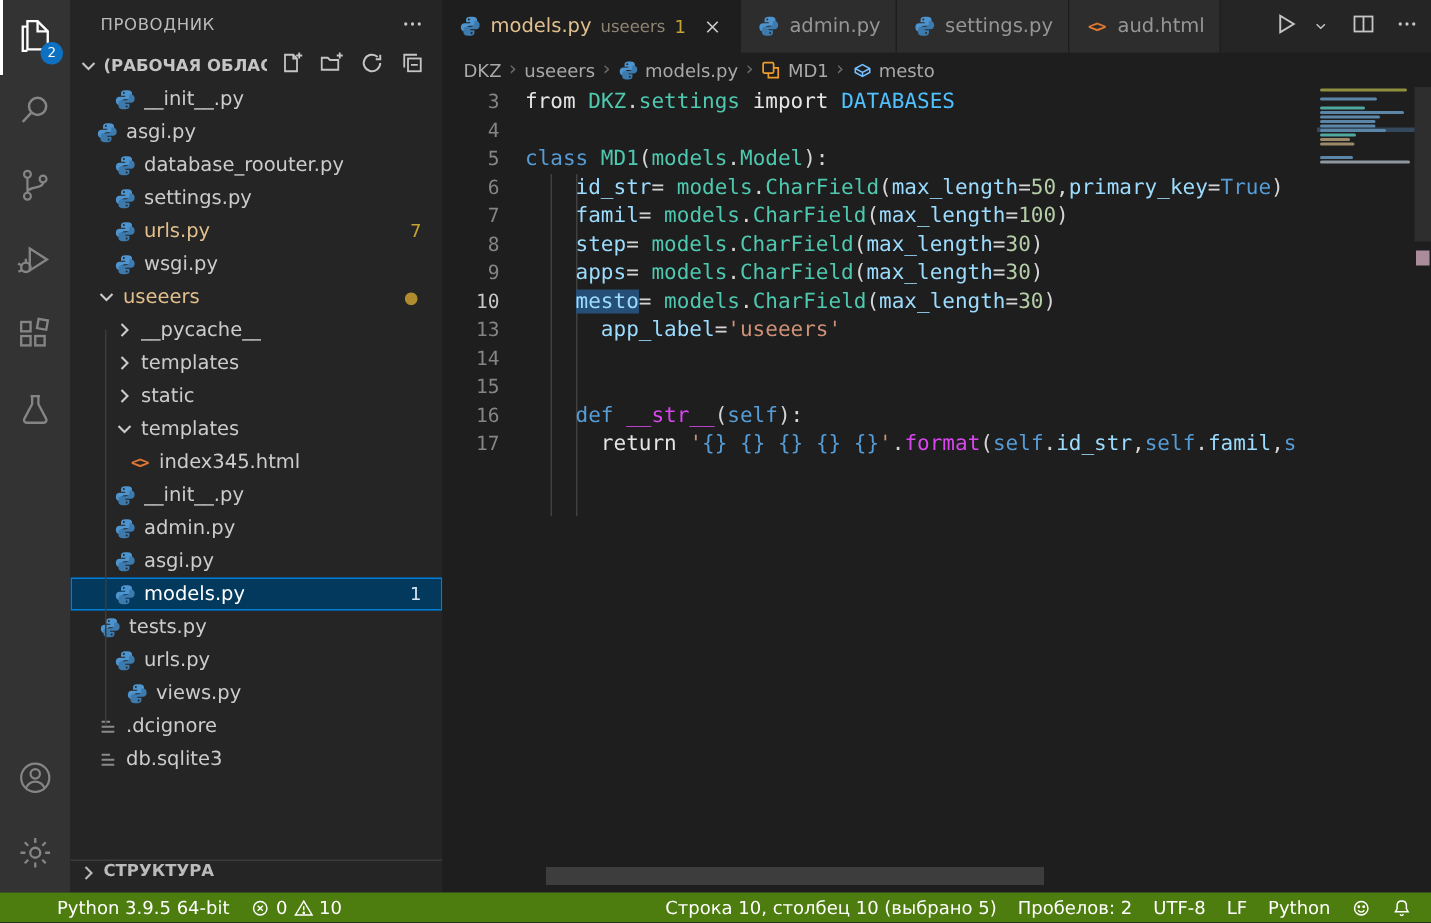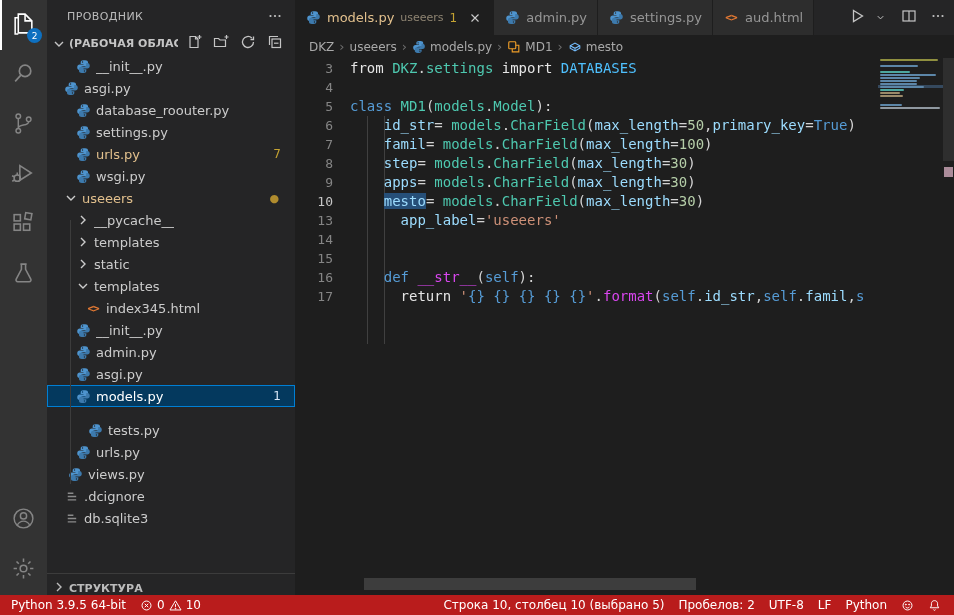--- a/index.html
+++ b/index.html
@@ -44,21 +44,21 @@
   .row .lbl { white-space: nowrap; overflow: hidden; }
   .row .badge { margin-left: auto; padding-right: 14px; font-size: 12px; color: #c5a332; }
   .row .dot { margin-left: auto; padding-right: 16px; font-size: 11px; color: #b08c2e; }
   .row.mod > .lbl { color: #e2c08d; }
   .row.selected { background: #04395e; outline: 1px solid #007fd4; outline-offset: -1px; }
   .row.selected .lbl { color: #ffffff; }
   .row.selected .badge { color: #d8e6f5; }
   .row.partial { height: 11px; overflow: hidden; align-items: flex-end; }
   .guide-v { position: absolute; width: 1px; background: #3c3c3c; left: 23px; }
   .outline-header { position: absolute; left: 0; right: 0; top: 573px; height: 22px;
-                    border-top: 1px solid #3c3c3c; display: flex; align-items: flex-end;
+                    border-top: 1px solid #3c3c3c; display: flex; align-items: flex-start;
                     font-size: 11px; font-weight: bold; color: #bbbbbb; padding-left: 4px; gap: 2px; }
   .outline-header .twisty { width: 16px; height: 16px; }
 
   
   .editor-region { position: absolute; left: 295px; top: 0; right: 0; height: 595px; background: #1e1e1e; }
   .tab-bar { height: 35px; background: #252526; display: flex; position: relative; }
   .tab { height: 35px; display: flex; align-items: center; padding: 0 10px; gap: 6px; font-size: 13px;
          background: #2d2d2d; color: #969696; border-right: 1px solid #1e1e1e; cursor: pointer; flex: none; }
   .tab.active { background: #1e1e1e; }
   .tab.active .lbl { color: #e2c08d; }
@@ -98,22 +98,22 @@
   .minimap { position: absolute; left: 583px; top: 0; width: 65px; bottom: 0; cursor: pointer; }
   .mm-row { position: absolute; height: 2px; border-radius: 1px; }
   .mm-band { position: absolute; left: 0; right: 0; height: 3px; background: rgba(83,127,173,.45); }
   .vscroll { position: absolute; left: 648px; top: 0; width: 11px; bottom: 0; }
   .vthumb { position: absolute; top: 0; height: 103px; left: 0; right: 0; background: rgba(121,121,121,.18); }
   .vmark { position: absolute; top: 109px; height: 10px; left: 1px; right: 1px; background: rgba(196,160,176,.85); }
   .hscroll-thumb { position: absolute; left: 69px; top: 520px; width: 332px; height: 12px;
                    background: rgba(121,121,121,.35); cursor: pointer; }
 
   
-  .status-bar { position: absolute; left: 0; bottom: 0; width: 954px; height: 20px; background: #b91c1c;
-                color: #ffffff; display: flex; align-items: center; font-size: 12px; }
+  .status-bar { position: absolute; left: 0; bottom: 0; width: 954px; height: 20px; background: #4d7c0f;
+                color: #ffffff; display: flex; align-items: center; font-size: 12px; padding-left: 27px; }
   .sb-group { display: flex; align-items: center; height: 20px; }
   .sb-left { padding-left: 4px; }
   .sb-right { margin-left: auto; padding-right: 6px; }
   .sb-item { display: flex; align-items: center; gap: 4px; padding: 0 7px; height: 20px; cursor: pointer;
              white-space: nowrap; }
   .sb-item svg { width: 13px; height: 13px; }
   .html-glyph { color: #e37933; font-weight: bold; font-size: 11px; letter-spacing: -1px;
                 font-family: "DejaVu Sans Mono", monospace; }
 </style>
 </head>
@@ -349,39 +349,39 @@
         <div class="row selected" style="padding-left: 28px;">
           <span class="ficon">
             <svg viewBox="0 0 16 16">
               <path fill="#4e94ce" d="M7.9 1.2c-1.8 0-2.9.8-2.9 2.1v1.9h3v.6H3.9c-1.4 0-2.6 1-2.6 2.9 0 1.8 1 3 2.5 3h1.3v-1.7c0-1.3 1.1-2.3 2.6-2.3h3c1.2 0 2.1-.9 2.1-2.1V3.3c0-1.2-1.2-2.1-3-2.1H7.9zM7 2.5a.7.7 0 1 1 0 1.4.7.7 0 0 1 0-1.4z"></path>
               <path fill="#3d7aad" d="M8.1 14.8c1.8 0 2.9-.8 2.9-2.1v-1.9H8v-.6h4.1c1.4 0 2.6-1 2.6-2.9 0-1.8-1-3-2.5-3h-1.3V6c0 1.3-1.1 2.3-2.6 2.3h-3c-1.2 0-2.1.9-2.1 2.1v2.3c0 1.2 1.2 2.1 3 2.1h1.9zm.9-1.3a.7.7 0 1 1 0-1.4.7.7 0 0 1 0 1.4z"></path>
             </svg>
           </span>
           <span class="lbl">models.py</span>
           <span class="badge">1</span>
         </div>
-        <div class="row" style="padding-left: 40px; margin-top: 12px;">
+        <div class="row" style="padding-left: 18px;">
           <span class="ficon">
             <svg viewBox="0 0 16 16">
               <path fill="#4e94ce" d="M7.9 1.2c-1.8 0-2.9.8-2.9 2.1v1.9h3v.6H3.9c-1.4 0-2.6 1-2.6 2.9 0 1.8 1 3 2.5 3h1.3v-1.7c0-1.3 1.1-2.3 2.6-2.3h3c1.2 0 2.1-.9 2.1-2.1V3.3c0-1.2-1.2-2.1-3-2.1H7.9zM7 2.5a.7.7 0 1 1 0 1.4.7.7 0 0 1 0-1.4z"></path>
               <path fill="#3d7aad" d="M8.1 14.8c1.8 0 2.9-.8 2.9-2.1v-1.9H8v-.6h4.1c1.4 0 2.6-1 2.6-2.9 0-1.8-1-3-2.5-3h-1.3V6c0 1.3-1.1 2.3-2.6 2.3h-3c-1.2 0-2.1.9-2.1 2.1v2.3c0 1.2 1.2 2.1 3 2.1h1.9zm.9-1.3a.7.7 0 1 1 0-1.4.7.7 0 0 1 0 1.4z"></path>
             </svg>
           </span>
           <span class="lbl">tests.py</span>
         </div>
         <div class="row" style="padding-left: 28px;">
           <span class="ficon">
             <svg viewBox="0 0 16 16">
               <path fill="#4e94ce" d="M7.9 1.2c-1.8 0-2.9.8-2.9 2.1v1.9h3v.6H3.9c-1.4 0-2.6 1-2.6 2.9 0 1.8 1 3 2.5 3h1.3v-1.7c0-1.3 1.1-2.3 2.6-2.3h3c1.2 0 2.1-.9 2.1-2.1V3.3c0-1.2-1.2-2.1-3-2.1H7.9zM7 2.5a.7.7 0 1 1 0 1.4.7.7 0 0 1 0-1.4z"></path>
               <path fill="#3d7aad" d="M8.1 14.8c1.8 0 2.9-.8 2.9-2.1v-1.9H8v-.6h4.1c1.4 0 2.6-1 2.6-2.9 0-1.8-1-3-2.5-3h-1.3V6c0 1.3-1.1 2.3-2.6 2.3h-3c-1.2 0-2.1.9-2.1 2.1v2.3c0 1.2 1.2 2.1 3 2.1h1.9zm.9-1.3a.7.7 0 1 1 0-1.4.7.7 0 0 1 0 1.4z"></path>
             </svg>
           </span>
           <span class="lbl">urls.py</span>
         </div>
-        <div class="row" style="padding-left: 20px; text-align: center;">
+        <div class="row" style="padding-left: 36px; text-align: center;">
           <span class="ficon">
             <svg viewBox="0 0 16 16">
               <path fill="#4e94ce" d="M7.9 1.2c-1.8 0-2.9.8-2.9 2.1v1.9h3v.6H3.9c-1.4 0-2.6 1-2.6 2.9 0 1.8 1 3 2.5 3h1.3v-1.7c0-1.3 1.1-2.3 2.6-2.3h3c1.2 0 2.1-.9 2.1-2.1V3.3c0-1.2-1.2-2.1-3-2.1H7.9zM7 2.5a.7.7 0 1 1 0 1.4.7.7 0 0 1 0-1.4z"></path>
               <path fill="#3d7aad" d="M8.1 14.8c1.8 0 2.9-.8 2.9-2.1v-1.9H8v-.6h4.1c1.4 0 2.6-1 2.6-2.9 0-1.8-1-3-2.5-3h-1.3V6c0 1.3-1.1 2.3-2.6 2.3h-3c-1.2 0-2.1.9-2.1 2.1v2.3c0 1.2 1.2 2.1 3 2.1h1.9zm.9-1.3a.7.7 0 1 1 0-1.4.7.7 0 0 1 0 1.4z"></path>
             </svg>
           </span>
           <span class="lbl">views.py</span>
         </div>
         <div class="row" style="padding-left: 16px;">
           <span class="ficon">

